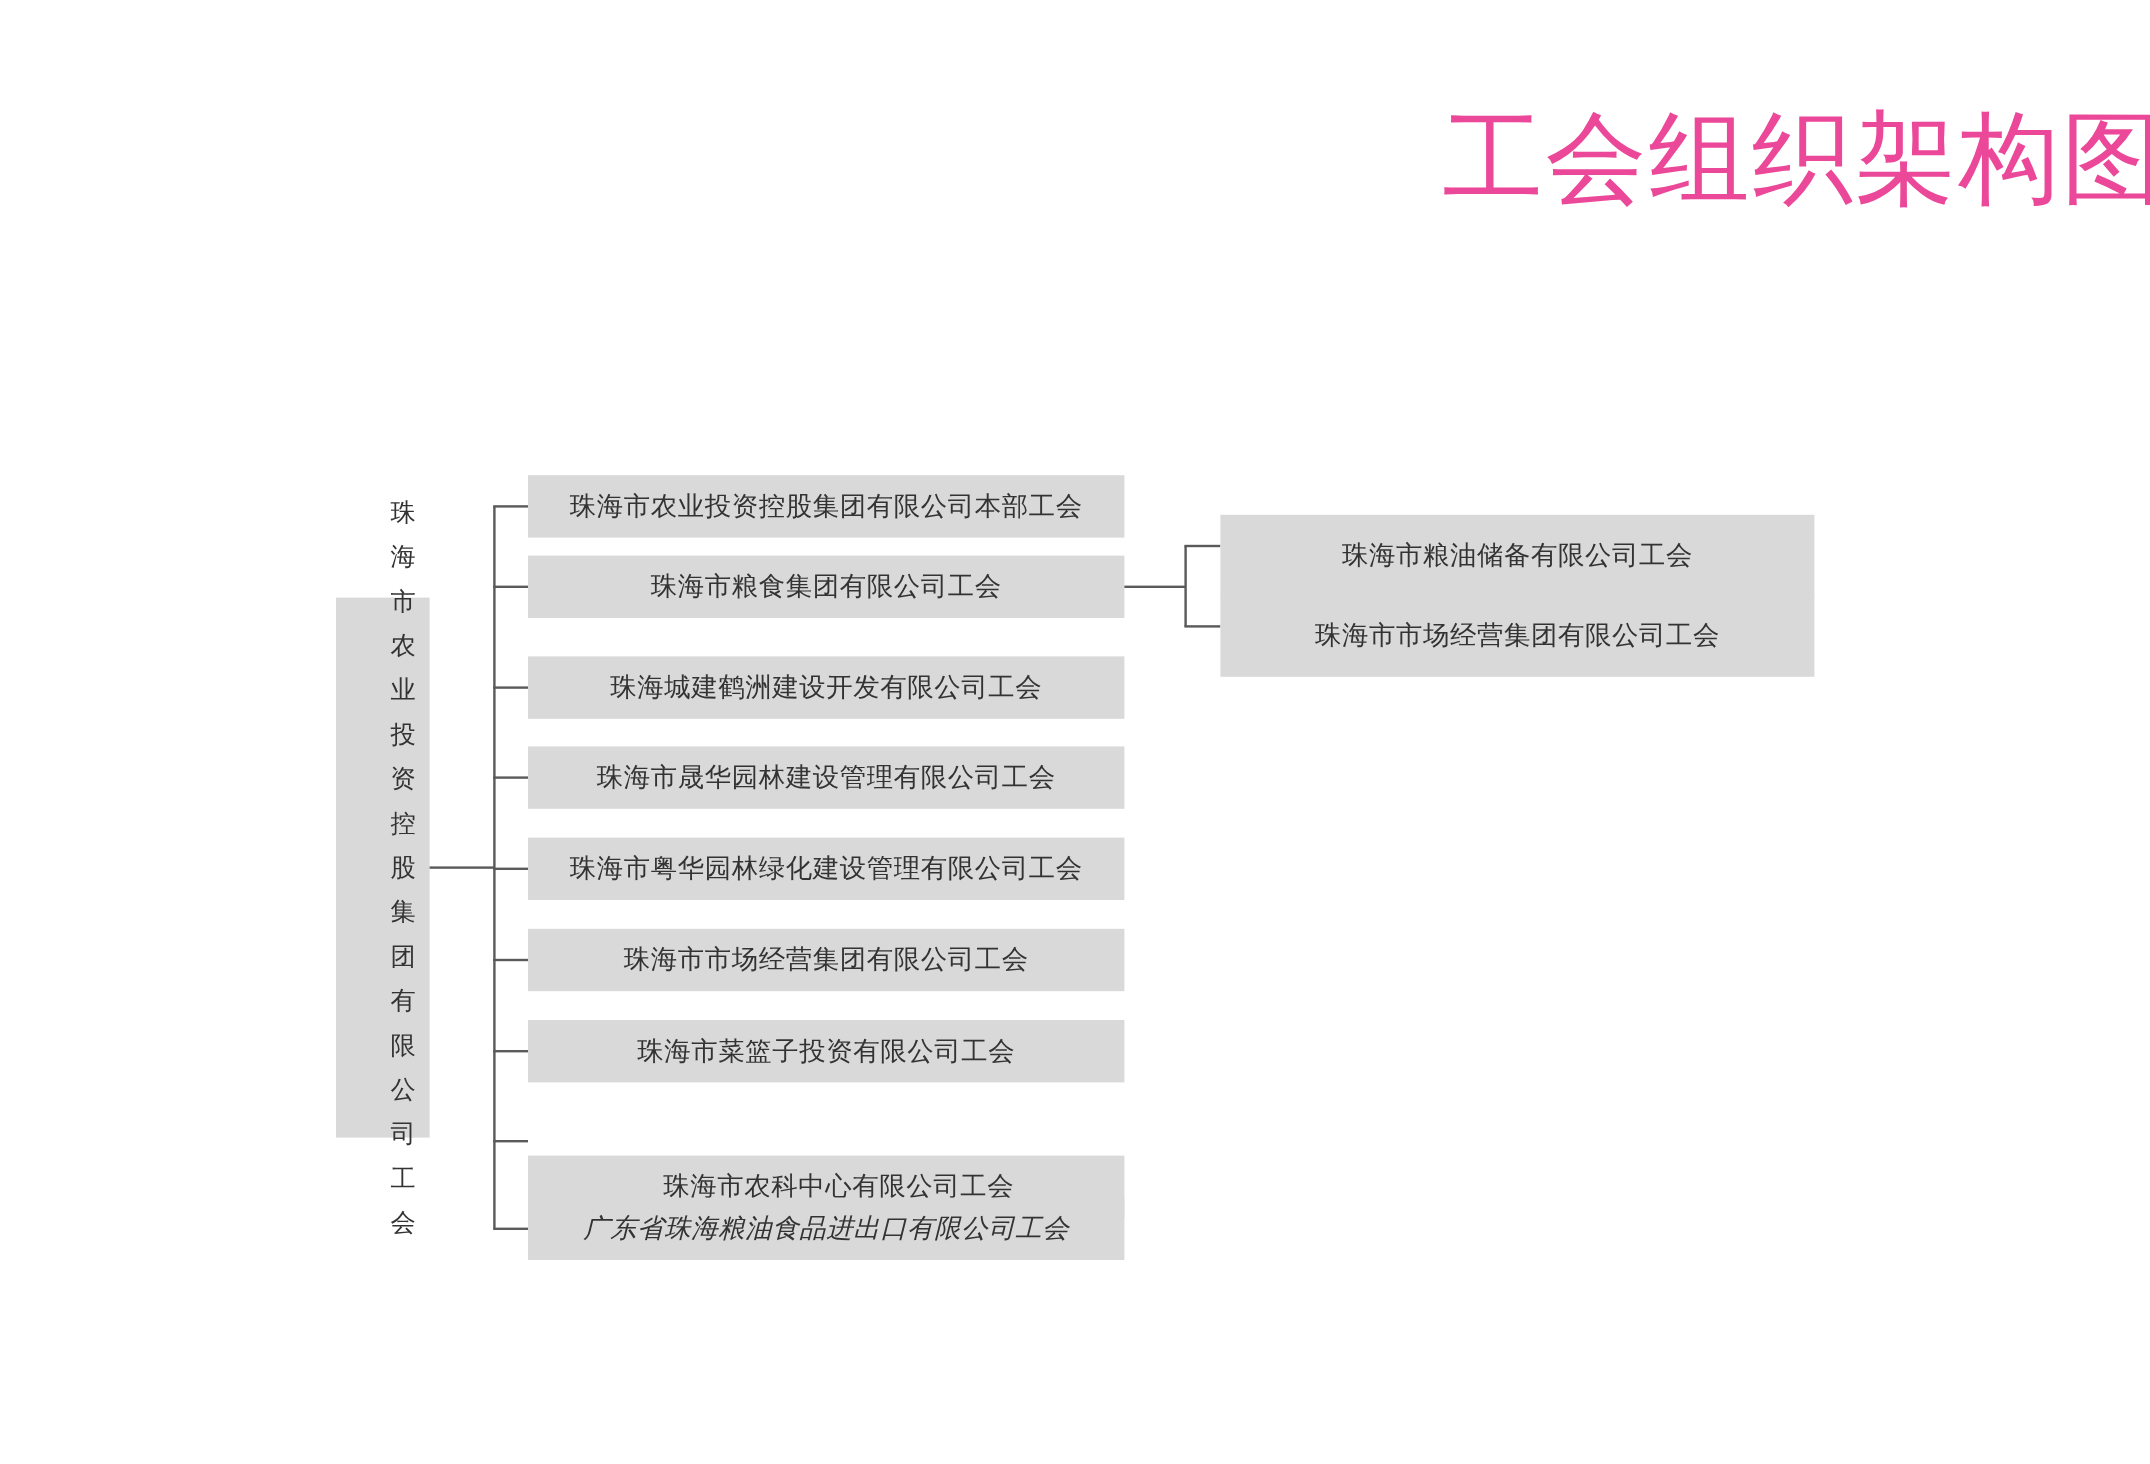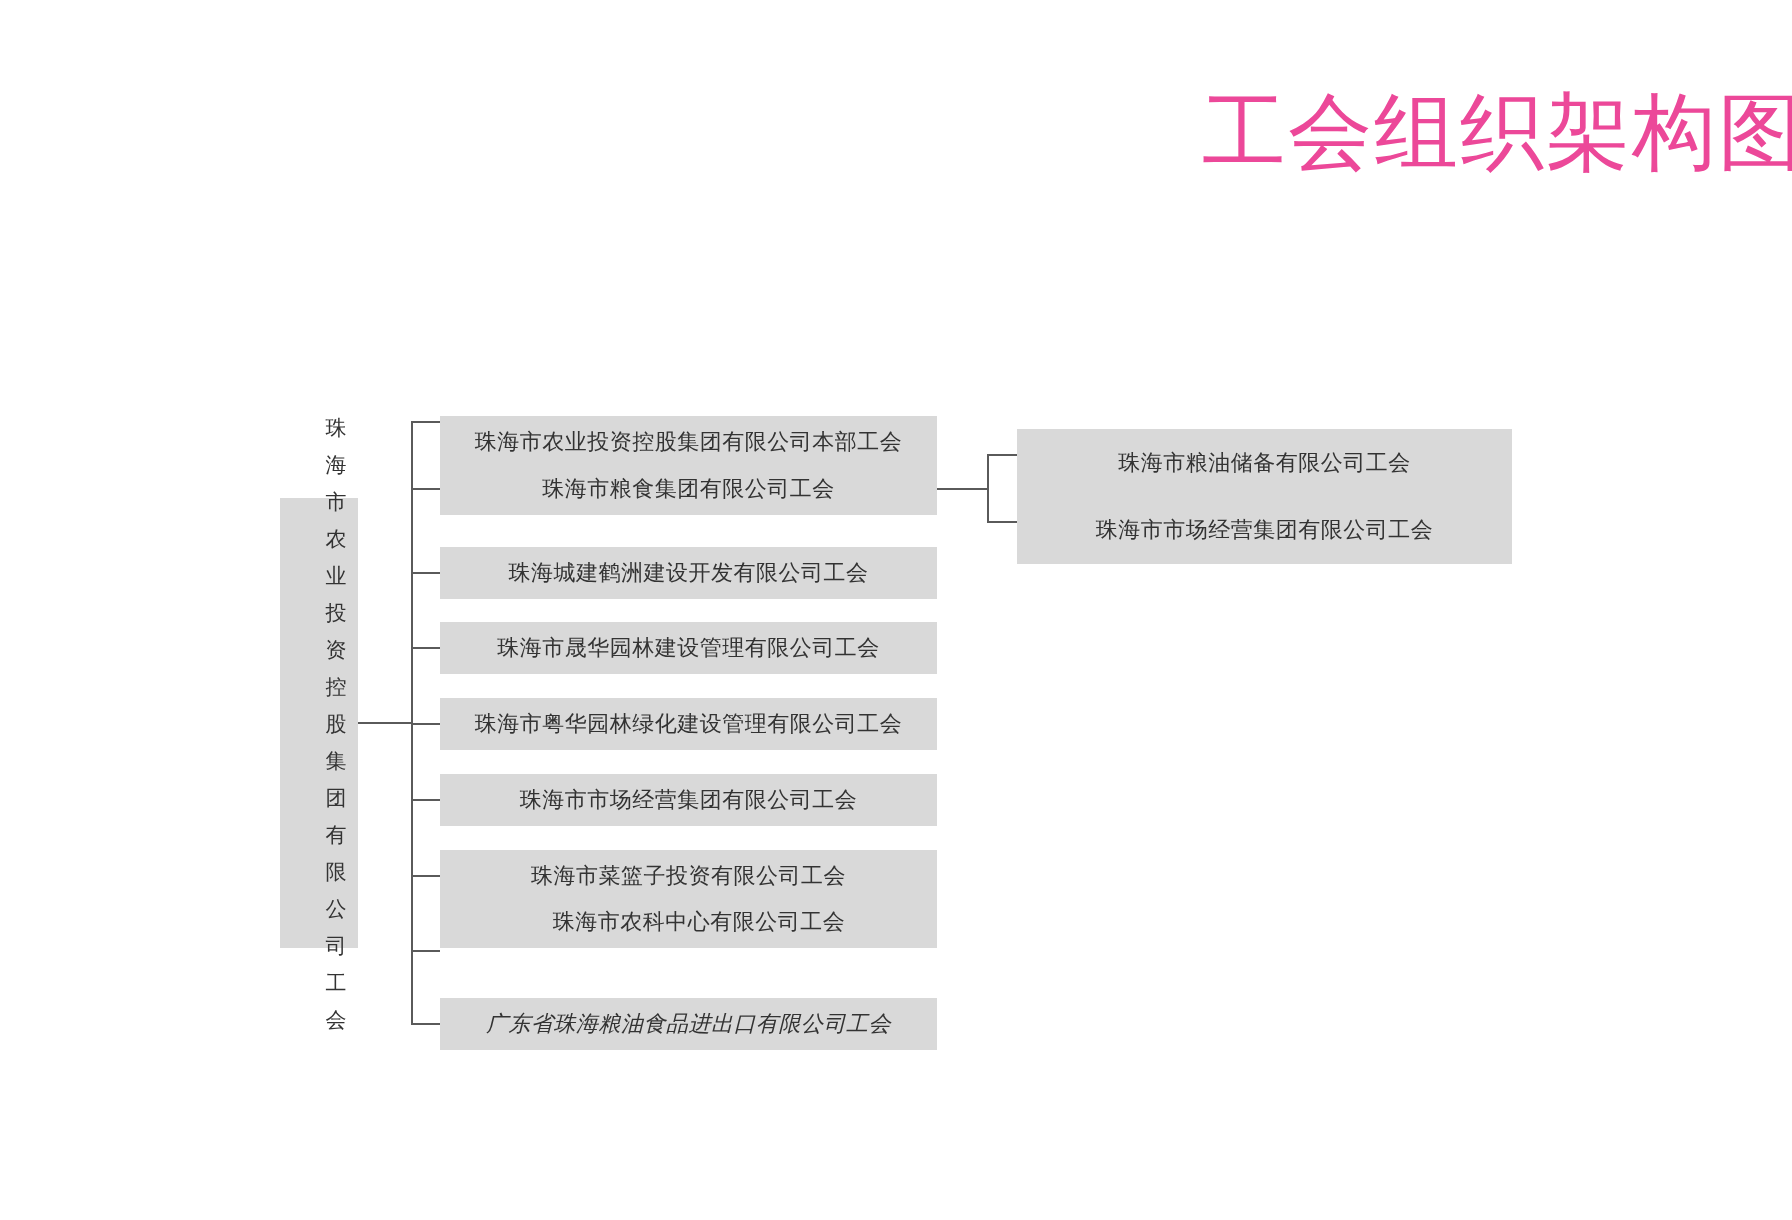--- a/index.html
+++ b/index.html
@@ -112,42 +112,42 @@
   <div class="line line-h" style="left:411px; top:421px; width:29px;"></div>
   <div class="line line-h" style="left:411px; top:488px; width:29px;"></div>
   <div class="line line-h" style="left:411px; top:572px; width:29px;"></div>
   <div class="line line-h" style="left:411px; top:647px; width:29px;"></div>
   <div class="line line-h" style="left:411px; top:723px; width:29px;"></div>
   <div class="line line-h" style="left:411px; top:799px; width:29px;"></div>
   <div class="line line-h" style="left:411px; top:875px; width:29px;"></div>
   <div class="line line-h" style="left:411px; top:950px; width:29px;"></div>
   <div class="line line-h" style="left:411px; top:1023px; width:29px;"></div>
 
-  <div class="node node-child" style="top:416px;">
+  <div class="node node-child" style="top:396px;">
     <span>珠海市农业投资控股集团有限公司本部工会</span>
   </div>
   <div class="node node-child" style="top:463px;">
     <span>珠海市粮食集团有限公司工会</span>
   </div>
   <div class="node node-child" style="top:547px;">
     <span>珠海城建鹤洲建设开发有限公司工会</span>
   </div>
   <div class="node node-child" style="top:622px;">
     <span>珠海市晟华园林建设管理有限公司工会</span>
   </div>
   <div class="node node-child" style="top:698px;">
     <span>珠海市粤华园林绿化建设管理有限公司工会</span>
   </div>
   <div class="node node-child" style="top:774px;">
     <span>珠海市市场经营集团有限公司工会</span>
   </div>
   <div class="node node-child" style="top:850px;">
     <span>珠海市菜篮子投资有限公司工会</span>
   </div>
-  <div class="node node-child" style="top:896px;padding-left:21px;">
+  <div class="node node-child" style="top:963px;padding-left:21px;">
     <span>珠海市农科中心有限公司工会</span>
   </div>
   <div class="node node-child" style="top:998px;font-style:italic;">
     <span>广东省珠海粮油食品进出口有限公司工会</span>
   </div>
 
   <div class="line line-h" style="left:937px; top:488px; width:51px;"></div>
   <div class="line line-v" style="left:987px; top:455px; height:67px;"></div>
   <div class="line line-h" style="left:987px; top:454px; width:30px;"></div>
   <div class="line line-h" style="left:987px; top:521px; width:30px;"></div>

